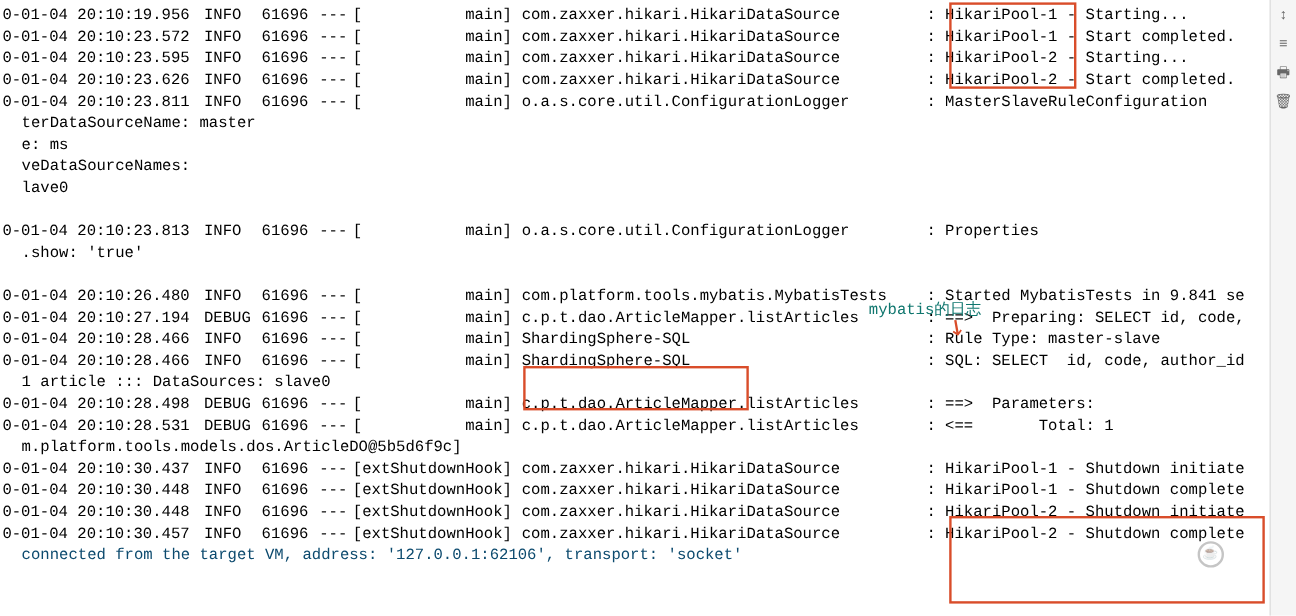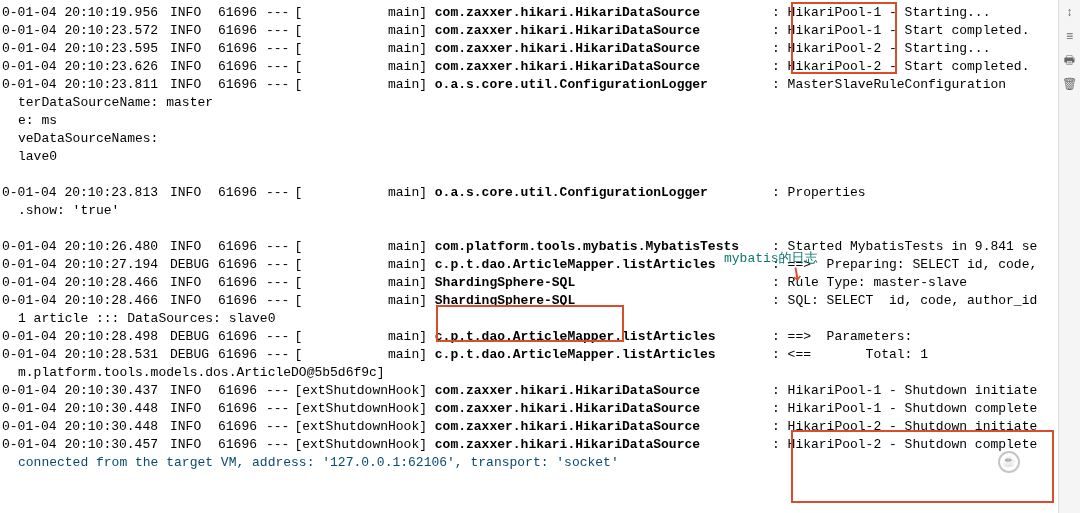--- a/index.html
+++ b/index.html
@@ -20,22 +20,22 @@
       position: relative;
     }
     .log-line {
       display: block;
       height: 18px;
     }
     .col-ts { display: inline-block; width: 168px; }
     .col-level { display: inline-block; width: 48px; }
     .col-pid { display: inline-block; width: 48px; }
     .col-dash { display: inline-block; width: 28px; }
-    .col-thread { display: inline-block; width: 133px; text-align: right; }
-    .col-logger { display: inline-block; width: 345px; font-weight: bold; }
+    .col-thread { display: inline-block; width: 133px; }
+    .col-logger { display: inline-block; width: 345px; }
     .col-msg { display: inline-block; }
     .wrap-line { display: block; height: 18px; margin-left: 16px; }
     .box {
       position: absolute;
       border: 2px solid #d94d2a;
       pointer-events: none;
     }
     .annotation {
       position: absolute;
       color: #0f766e;

